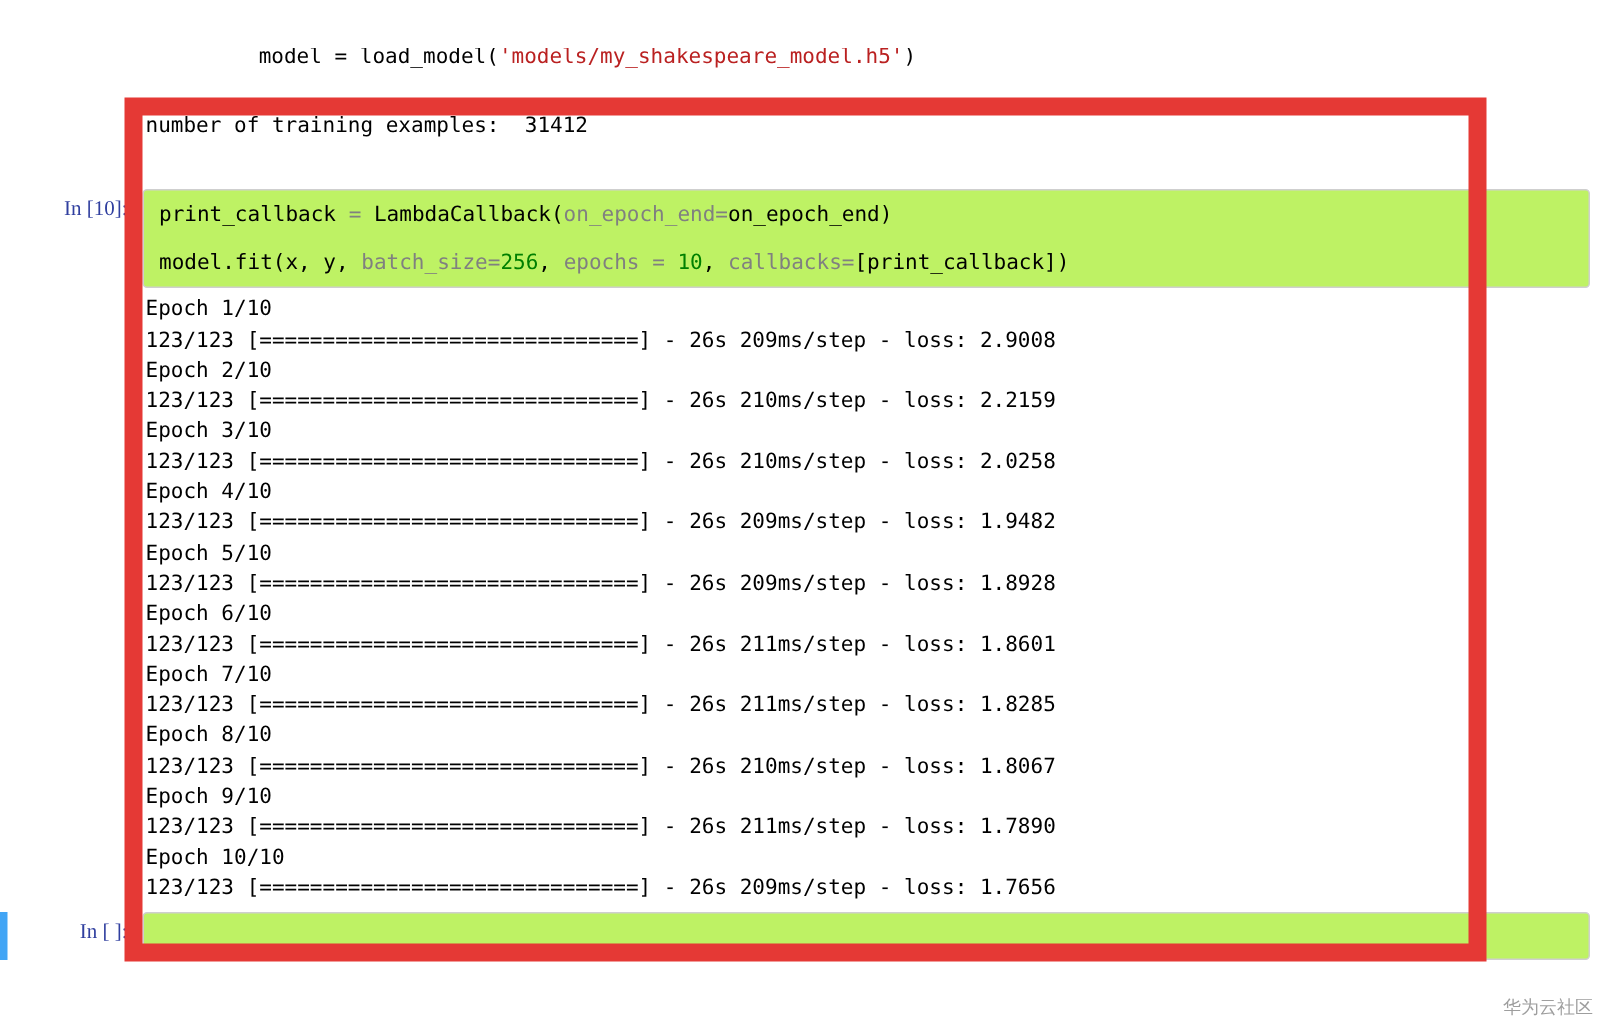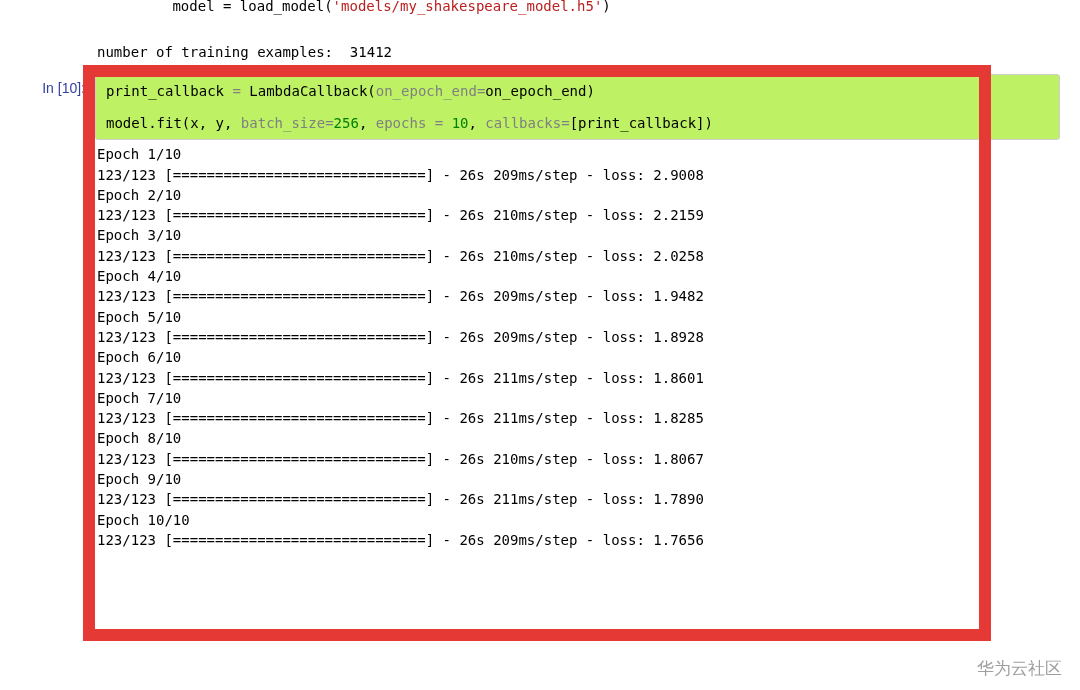--- a/index.html
+++ b/index.html
@@ -20,21 +20,21 @@
   .cell {
     display: flex;
     align-items: flex-start;
     margin-bottom: 4px;
   }
   .prompt {
     flex: 0 0 90px;
     width: 90px;
     text-align: right;
     padding: 6px 10px 0 0;
-    font-family: Liberation Sans, sans-serif;
+    font-family: Liberation Serif, serif;
     font-size: 14px;
     white-space: nowrap;
     box-sizing: border-box;
   }
   .prompt-in { color: #303F9F; }
   .prompt-out { color: #D84315; }
   .body {
     flex: 1;
     min-width: 0;
   }
@@ -57,21 +57,21 @@
     border-left: 5px solid #42A5F5;
     margin-left: -5px;
   }
   .cell.selected .prompt { padding-right: 10px; }
   .watermark {
     position: absolute;
     right: 18px;
     bottom: 10px;
     color: #9e9e9e;
     font-family: "Helvetica Neue", Arial, sans-serif;
-    font-size: 17px;
+    font-size: 12px;
     pointer-events: none;
   }
   
   .tok-str   { color: #BA2121; }
   .tok-num   { color: #008000; }
   .tok-kwarg { color: #808080; }
   .tok-plain { color: #000000; }
 
   
   .highlight-box {
@@ -96,28 +96,28 @@
   .nowrap {
     font-family: inherit;
     white-space: pre;
   }
 </style>
 </head>
 <body>
 
 <div class="nb">
 
-  <div class="cell clip-top" style="margin-left:90px;">
+  <div class="cell clip-top" style="margin-left:90px;margin-top:32px;">
     <div class="body">
       <div class="nowrap" style="padding:0 10px;">
         <span class="tok-plain">model = load_model(</span><span class="tok-str">'models/my_shakespeare_model.h5'</span><span class="tok-plain">)</span>
       </div>
     </div>
   </div>
-  <div class="cell" style="margin-left:90px; margin-bottom:10px;justify-content:center;">
+  <div class="cell" style="margin-left:90px; margin-bottom:30px;justify-content:center;">
     <div class="body">
       <div class="output-area">number of training examples:  31412</div>
     </div>
   </div>
 
   <div class="cell">
     <div class="prompt prompt-in">In [10]:</div>
     <div class="body">
       <div class="input-area"><span class="tok-plain">print_callback </span><span class="tok-kwarg">=</span><span class="tok-plain"> LambdaCallback(</span><span class="tok-kwarg">on_epoch_end</span><span class="tok-kwarg">=</span><span class="tok-plain">on_epoch_end)</span>
 <span></span>
@@ -140,17 +140,23 @@
 Epoch 8/10
 123/123 [==============================] - 26s 210ms/step - loss: 1.8067
 Epoch 9/10
 123/123 [==============================] - 26s 211ms/step - loss: 1.7890
 Epoch 10/10
 123/123 [==============================] - 26s 209ms/step - loss: 1.7656</div>
     </div>
   </div>
 
 
+  <div class="cell selected">
+    <div class="prompt prompt-in">In [ ]:</div>
+    <div class="body">
+      <div class="input-area" style="min-height:14px;"></div>
+    </div>
+  </div>
 
 </div>
 
 <div class="highlight-box"></div>
 <div class="watermark">华为云社区</div>
 
 </body></html>

